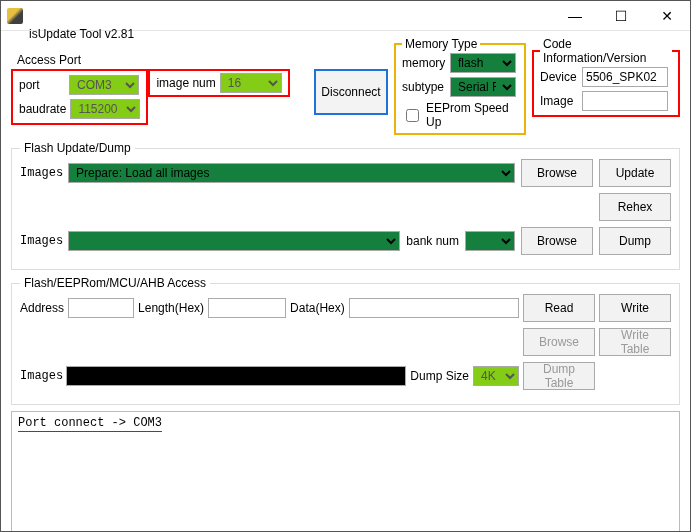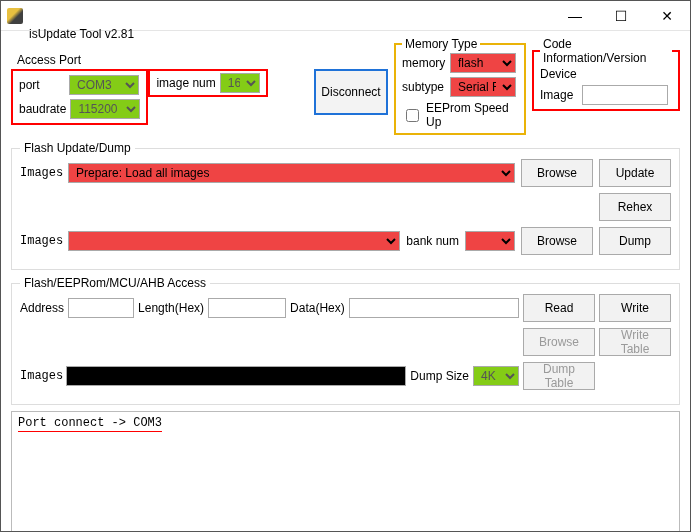--- a/index.html
+++ b/index.html
@@ -53,21 +53,21 @@
   .field { display: flex; align-items: center; gap: 4px; margin-bottom: 4px; }
   .field:last-child { margin-bottom: 0; }
   .lbl { min-width: 46px; }
   select, input[type=text] {
     font: inherit;
     border: 1px solid #aaa;
     background: #fff;
     height: 20px;
     padding: 1px 3px;
   }
-  select { background: #ef4444; }
+  select { background: #15803d; }
   .sel-disabled { background: #84cc16; color: #555; }
   .btn {
     font: inherit;
     border: 1px solid #aaa;
     background: #f2f2f2;
     height: 24px;
     padding: 13px 10px;
     cursor: default;
     display: inline-flex;
     align-items: center;
@@ -131,21 +131,21 @@
           </div>
           <div class="field">
             <span class="lbl">baudrate</span>
             <select class="sel-disabled" style="width:70px">
               <option>115200</option>
             </select>
           </div>
         </div>
         <div class="redbox" style="height:28px;display:flex;align-items:center">
           <span style="margin-right:4px">image num</span>
-          <select class="sel-disabled" style="width:40px">
+          <select class="sel-disabled" style="width:62px">
             <option>16</option>
           </select>
         </div>
         <div style="flex:1"></div>
         <div class="disconnect">
           <span>Disconnect</span>
         </div>
       </div>
     </fieldset>
 
@@ -166,20 +166,21 @@
       <div class="chk">
         <input type="checkbox" style="">
         <span>EEProm Speed Up</span>
       </div>
     </fieldset>
 
     <fieldset class="codeinfo">
       <legend>Code Information/Version</legend>
       <div class="field">
         <span style="width:38px">Device</span>
+        <input type="text" class="ro" style="width: 86px;" value="5506_SPK02">
       </div>
       <div class="field">
         <span style="width:38px">Image</span>
         <input type="text" class="ro" style="width: 86px;" value="">
       </div>
     </fieldset>
   </div>
 
   <fieldset class="flashupdate">
     <legend>Flash Update/Dump</legend>

